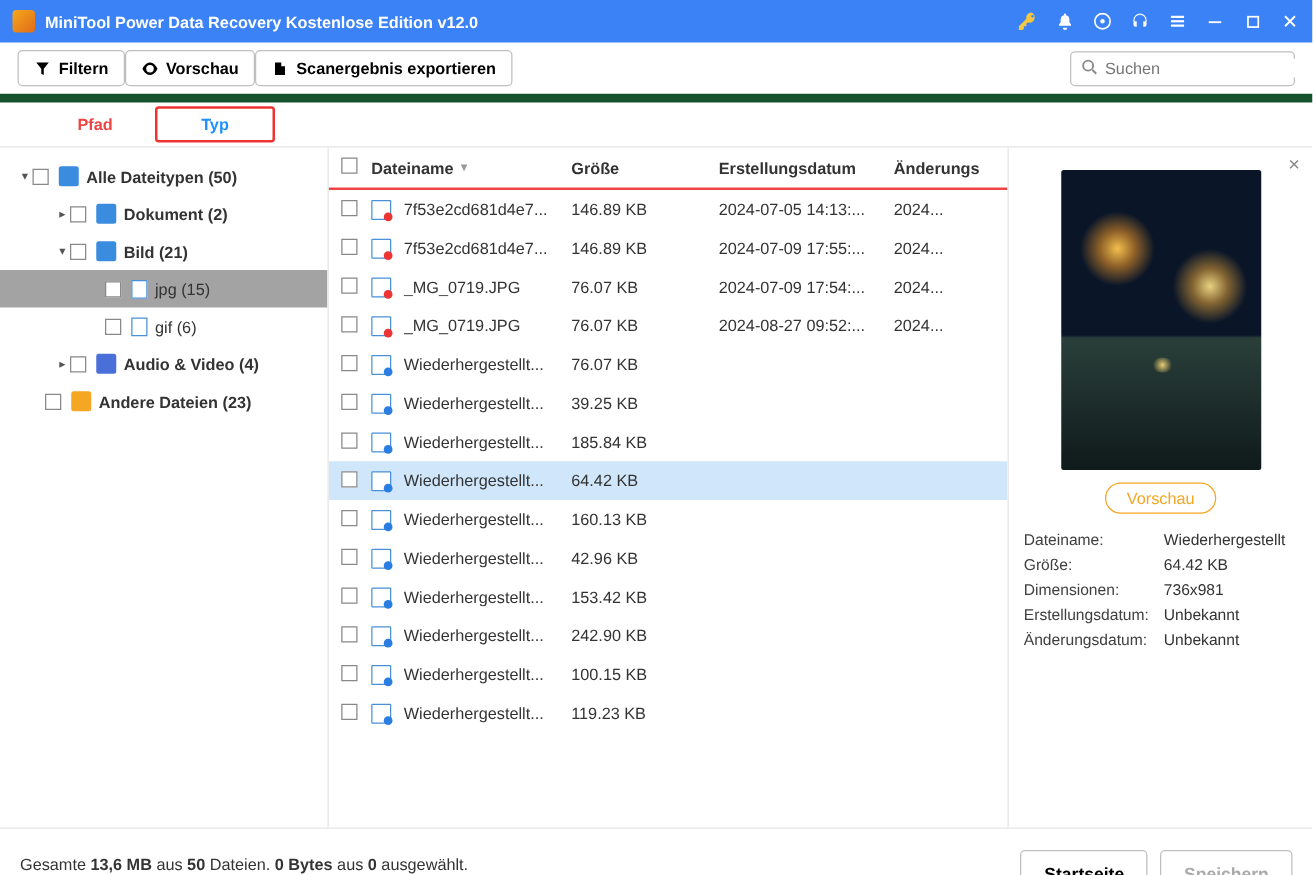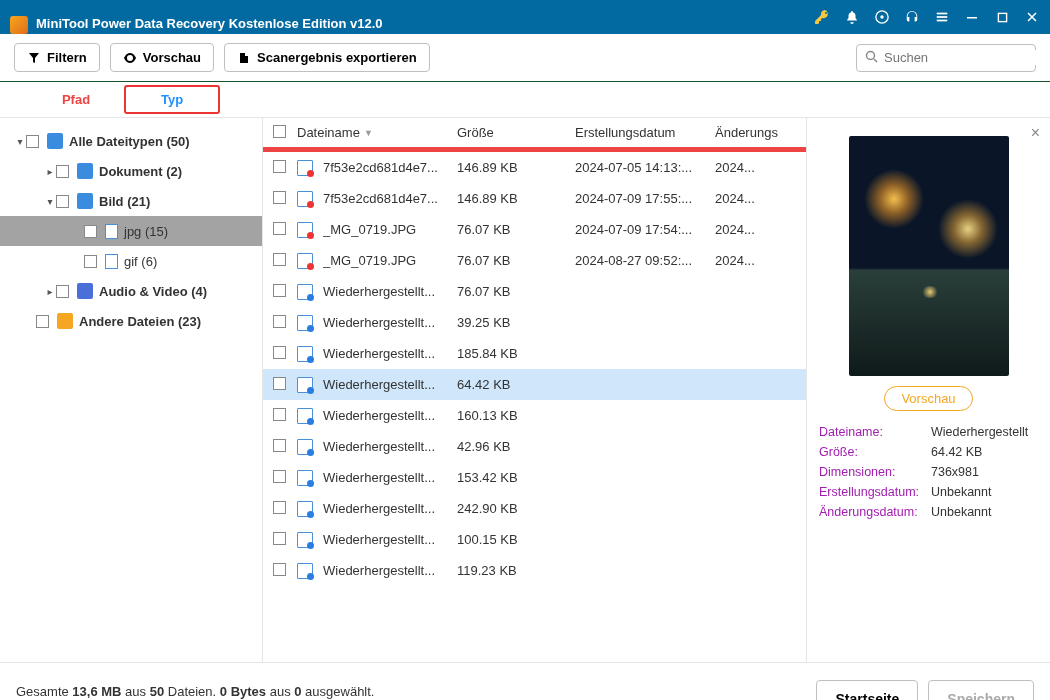--- a/index.html
+++ b/index.html
@@ -1,23 +1,23 @@
 <!DOCTYPE html>
 <html><head>
 <meta charset="utf-8">
 <style>
 * { box-sizing: border-box; margin: 0; padding: 0; font-family: "Segoe UI", Arial, sans-serif; }
 body { width: 1050px; height: 700px; background: #fff; overflow: hidden; font-size: 13px; color: #333; }
-.titlebar { height: 34px; background: #0369a1; color: #fff; display: flex; padding: 16px 10px; }
+.titlebar { height: 34px; background: #3b82f6; color: #fff; display: flex; align-items: center; padding: 16px 10px; }
 .titlebar .logo { width: 18px; height: 18px; background: linear-gradient(135deg,#f7a71b,#e06c1a); border-radius: 3px; margin-right: 8px; }
 .titlebar .title { font-weight: 600; font-size: 13px; flex: 1; }
 .titlebar .ticons { display: flex; gap: 14px; align-items: center; }
 .titlebar .ticon { width: 16px; height: 16px; display: flex; align-items: center; justify-content: center; cursor: pointer; color: #fff; }
 .titlebar .key { color: #f5c842; }
-.toolbar { height: 48px; display: flex; align-items: center; padding: 0 14px; gap: 10px; border-bottom: 1px solid #14532d; }
+.toolbar { height: 48px; display: flex; align-items: center; padding: 0 14px; border-bottom: 7px solid #14532d; }
 .btn { border: 1px solid #bfbfbf; border-radius: 4px; background: #fff; padding: 6px 12px; font-size: 13px; font-weight: 600; cursor: pointer; display: inline-flex; align-items: center; gap: 6px; }
 .btn .bicon { width: 14px; height: 14px; display: inline-flex; align-items: center; justify-content: center; }
 .toolbar .spacer { flex: 1; }
 .searchbox { width: 180px; border: 1px solid #bfbfbf; border-radius: 4px; padding: 5px 8px; display: flex; align-items: center; gap: 6px; color: #888; }
 .searchbox input { border: none; outline: none; flex: 1; font-size: 13px; }
 .tabs { display: flex; height: 36px; border-bottom: 1px solid #e5e5e5; padding-left: 28px; }
 .tab { width: 96px; display: flex; align-items: center; justify-content: center; font-weight: 600; cursor: pointer; }
 .tab.inactive { color: #ef4444; }
 .tab.active { color: #1e90ff; border: 2px solid #e33; border-radius: 3px; margin: 3px 0; }
 .main { display: flex; height: 544px; }
@@ -26,21 +26,21 @@
 .tree-row.selected { background: #a3a3a3; }
 .caret { width: 12px; display: inline-flex; justify-content: center; color: #555; font-size: 10px; }
 .chk { width: 13px; height: 13px; border: 1px solid #888; background: #fff; display: inline-block; flex-shrink: 0; }
 .ticon2 { width: 16px; height: 16px; margin: 0 6px 0 8px; flex-shrink: 0; display: inline-flex; align-items: center; justify-content: center; }
 .ic-all { background: #3a8dde; border-radius: 2px; }
 .ic-doc { background: #3a8dde; border-radius: 2px; }
 .ic-img { background: #3a8dde; border-radius: 2px; }
 .ic-av { background: #4a6fd8; border-radius: 2px; }
 .ic-oth { background: #f5a623; border-radius: 2px; }
 .filelist { flex: 1; border-left: 1px solid #e5e5e5; display: flex; flex-direction: column; overflow: hidden; min-width: 0; }
-.fhead { display: flex; height: 34px; align-items: center; border-bottom: 5px solid #ef4444; padding-left: 10px; font-weight: 400; color: #333; }
+.fhead { display: flex; height: 34px; align-items: center; border-bottom: 2px solid #ef4444; padding-left: 10px; font-weight: 700; color: #333; }
 .fcol-chk { width: 24px; }
 .fcol-name { width: 160px; display: flex; align-items: center; gap: 4px; }
 .fcol-size { width: 118px; }
 .fcol-cr { width: 140px; }
 .fcol-mod { width: 60px; }
 .fbody { flex: 1; overflow-y: auto; }
 .frow { display: flex; height: 31px; align-items: center; padding-left: 10px; cursor: pointer; }
 .frow.sel { background: #cfe6fb; }
 .ficon { width: 16px; height: 16px; margin-right: 6px; position: relative; flex-shrink: 0; background: #fff; border: 1px solid #4a90d9; border-radius: 1px; }
 .ficon::after { content: ''; position: absolute; right: -2px; bottom: -2px; width: 7px; height: 7px; background: #e33; border-radius: 50%; }
@@ -49,21 +49,21 @@
 .preview { width: 244px; border-left: 1px solid #e5e5e5; padding: 10px 12px; position: relative; }
 .preview .close { position: absolute; right: 10px; top: 6px; color: #888; cursor: pointer; font-size: 16px; }
 .pimg { width: 160px; height: 240px; margin: 8px auto 10px; background: linear-gradient(to bottom, #0a1628 0%, #0a1628 55%, #2a3f3a 56%, #0f1a1a 100%); position: relative; border-radius: 2px; }
 .firework { position: absolute; width: 70px; height: 70px; border-radius: 50%; }
 .fw1 { left: 10px; top: 28px; background: radial-gradient(circle, rgba(255,200,80,0.95) 0%, rgba(255,160,40,0.55) 28%, transparent 60%); }
 .fw2 { right: 6px; top: 58px; background: radial-gradient(circle, rgba(255,230,140,0.9) 0%, rgba(255,180,60,0.5) 28%, transparent 60%); }
 .fw3 { left: 72px; top: 150px; width: 18px; height: 12px; background: radial-gradient(circle, rgba(255,220,120,0.9) 0%, transparent 70%); }
 .pbtn { display: block; margin: 6px auto 14px; border: 1px solid #f5a623; color: #f5a623; background: #fff; border-radius: 14px; padding: 4px 16px; font-size: 13px; cursor: pointer; }
 .pmeta { font-size: 12.5px; }
 .pmeta-row { display: flex; margin-bottom: 6px; }
-.pmeta-k { width: 112px; color: #a21caf; }
+.pmeta-k { width: 112px; color: #404040; }
 .footer { height: 72px; border-top: 1px solid #e5e5e5; display: flex; align-items: center; padding: 0 16px; }
 .finfo { flex: 1; font-size: 13px; }
 .finfo a { color: #1e6fd8; text-decoration: underline; cursor: pointer; }
 .fbtns { display: flex; gap: 10px; }
 .fbtn { border: 1px solid #bfbfbf; border-radius: 4px; padding: 10px 18px; font-size: 14px; font-weight: 600; cursor: pointer; background: #fff; }
 .fbtn.disabled { color: #aaa; }
 .sort-ind { color: #999; font-size: 9px; }
 </style>
 </head>
 <body>

